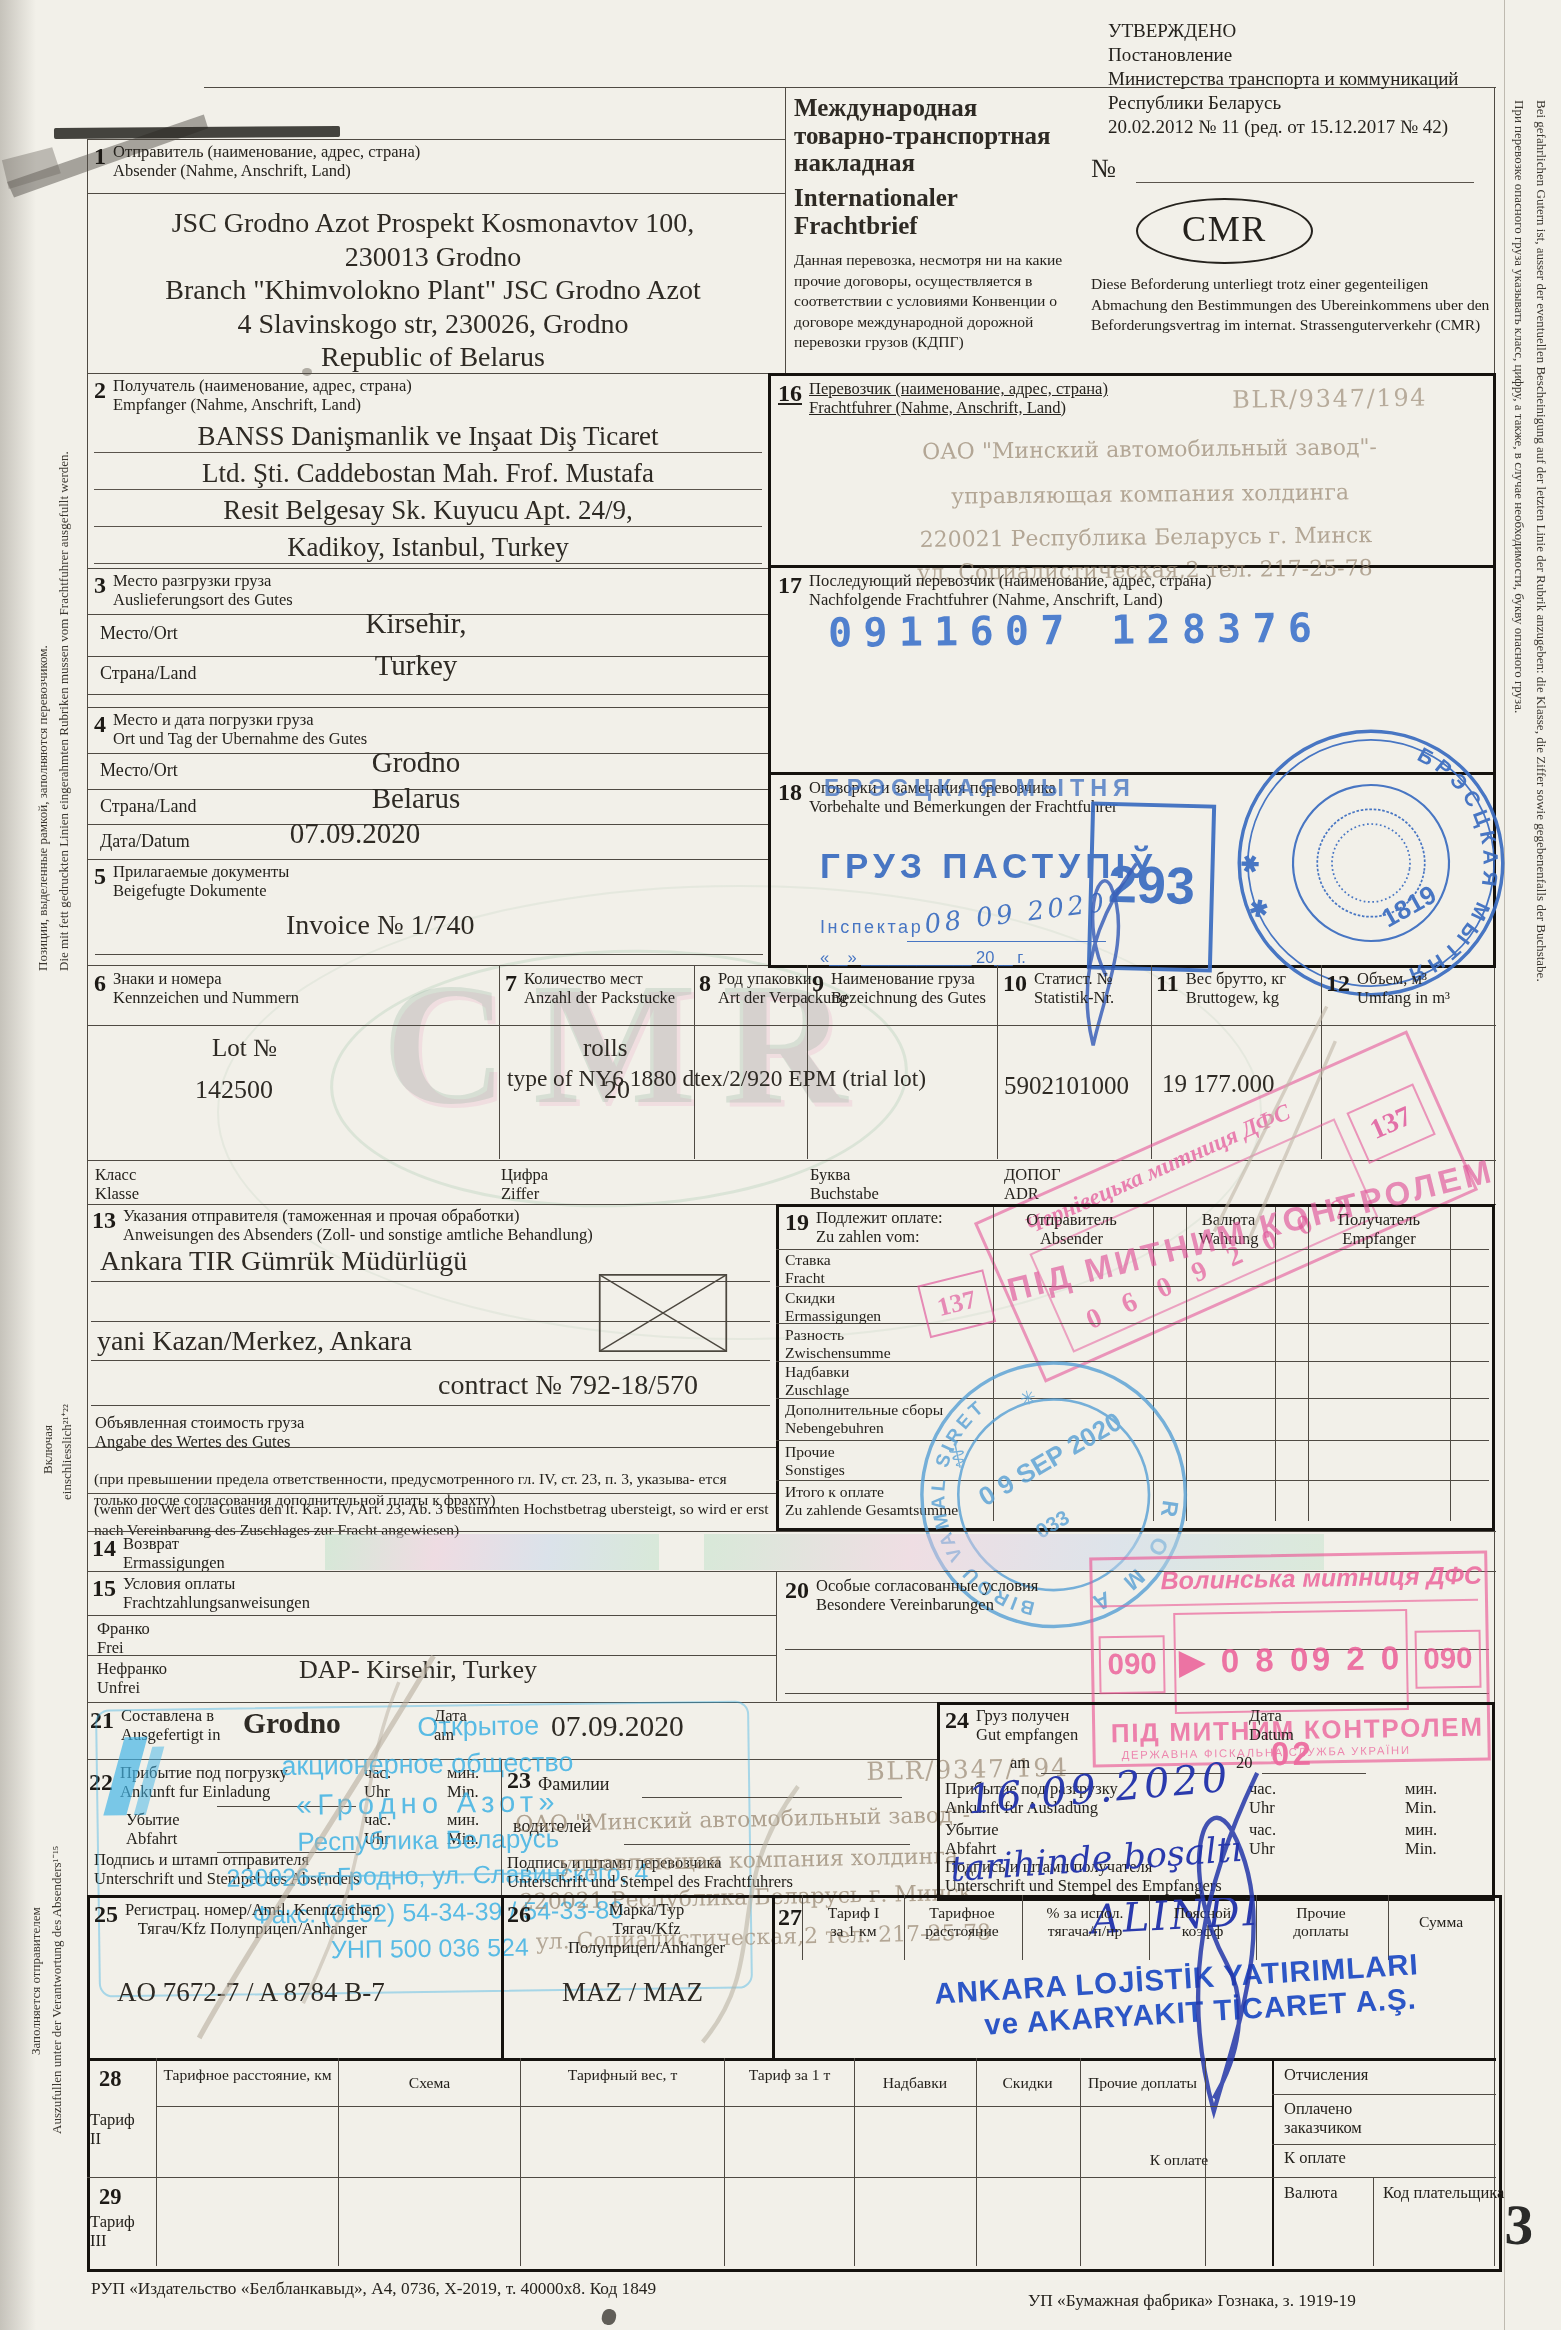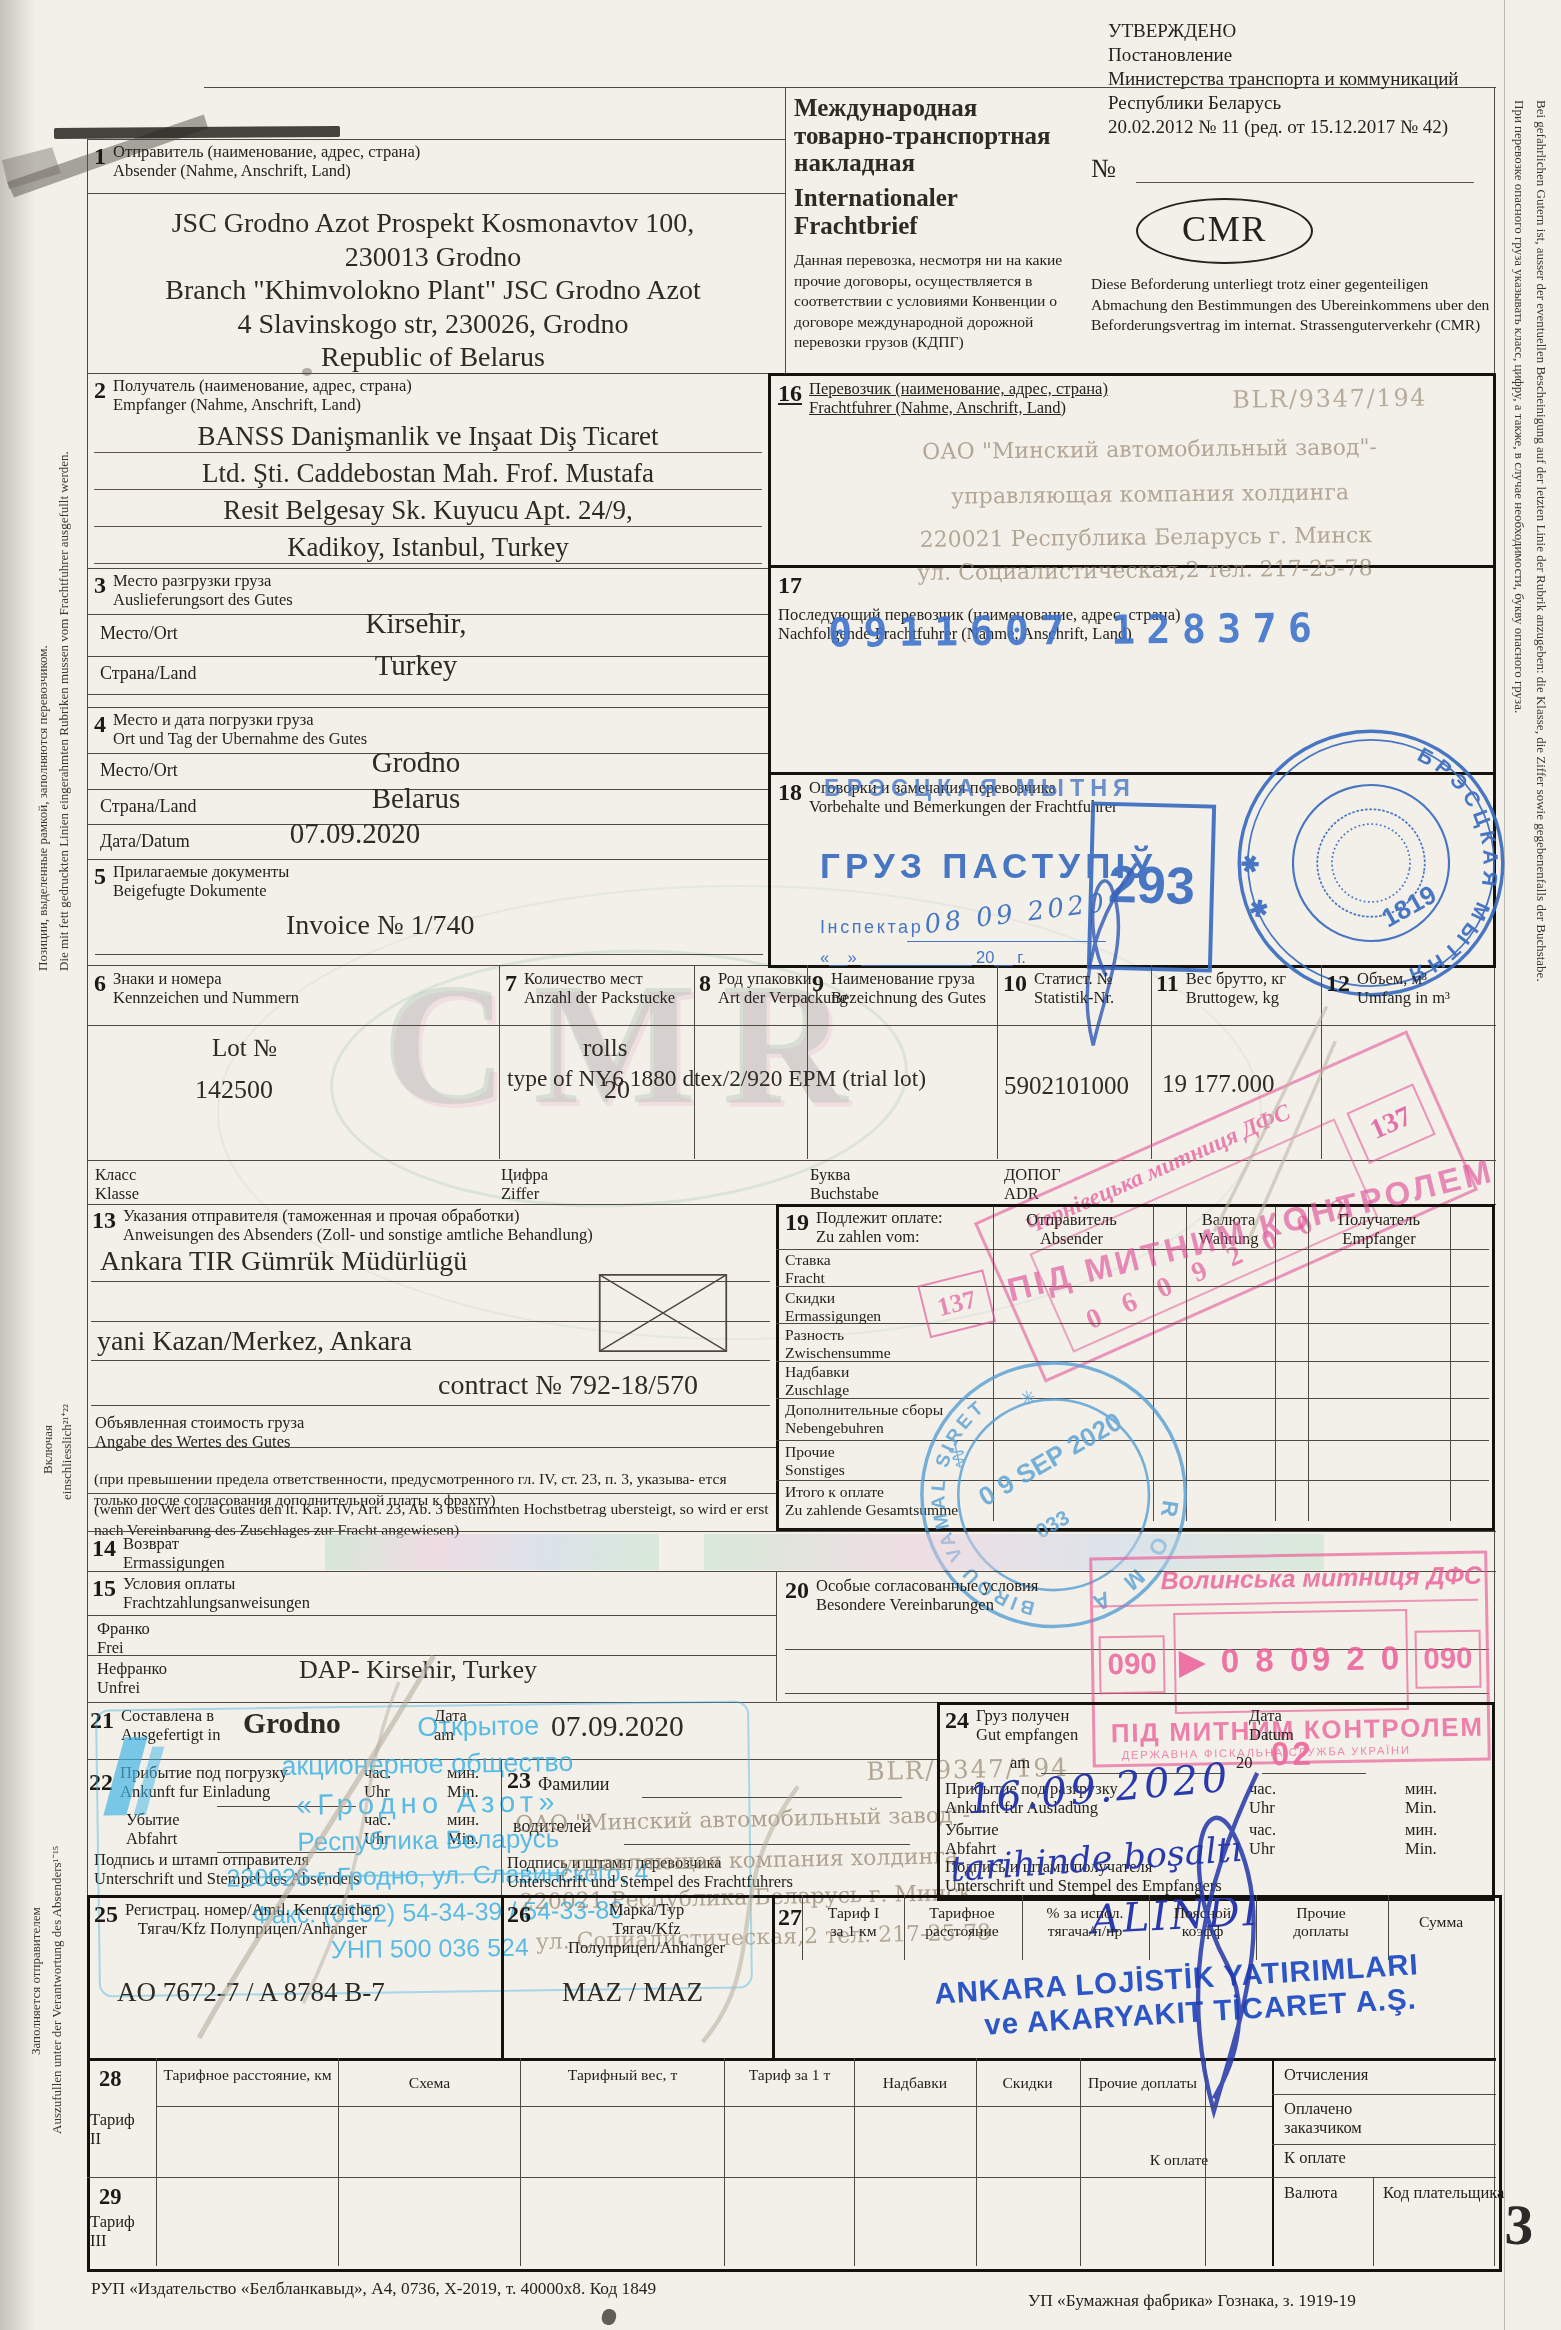--- a/index.html
+++ b/index.html
@@ -161,21 +161,21 @@
       </span>
   </div>
   <div class="a" style="left:911px;top:384px;width:581px;transform:rotate(-.6deg);">
     <div class="a stamp-gray" style="left:321px;top:1.7px;font-size:24px;letter-spacing:1.7px;opacity:.75;">BLR/9347/194</div>
     <div class="a stamp-gray" style="left:10.4px;top:52px;font-size:22px;opacity:.8;">ОАО "Минский автомобильный завод"-</div>
     <div class="a stamp-gray" style="left:39px;top:97px;font-size:22px;opacity:.8;">управляющая компания холдинга</div>
     <div class="a stamp-gray" style="left:7px;top:140px;font-size:22px;opacity:.8;">220021 Республика Беларусь г. Минск</div>
     <div class="a stamp-gray" style="left:4.3px;top:173px;font-size:22px;opacity:.8;">ул. Социалистическая,2 тел. 217-25-78</div>
   </div>
 
-  <div class="a hd" style="left:778px;top:572px;flex-direction:column;">
+  <div class="a hd" style="left:778px;top:572px;">
     <b class="bn">17</b>
     <span class="lb">
         <i>Последующий перевозчик (наименование, адрес, страна)</i>
         <i>Nachfolgende Frachtfuhrer (Nahme, Anschrift, Land)</i>
       </span>
   </div>
   <div class="a" style="left:828px;top:607px;font-family:'DejaVu Sans Mono',monospace;font-weight:700;font-size:40px;letter-spacing:11.3px;color:#3f74cc;transform:rotate(-.6deg);opacity:.9;">0911607 128376</div>
 
   <div class="a hd" style="left:778px;top:779px;">
     <b class="bn">18</b>

